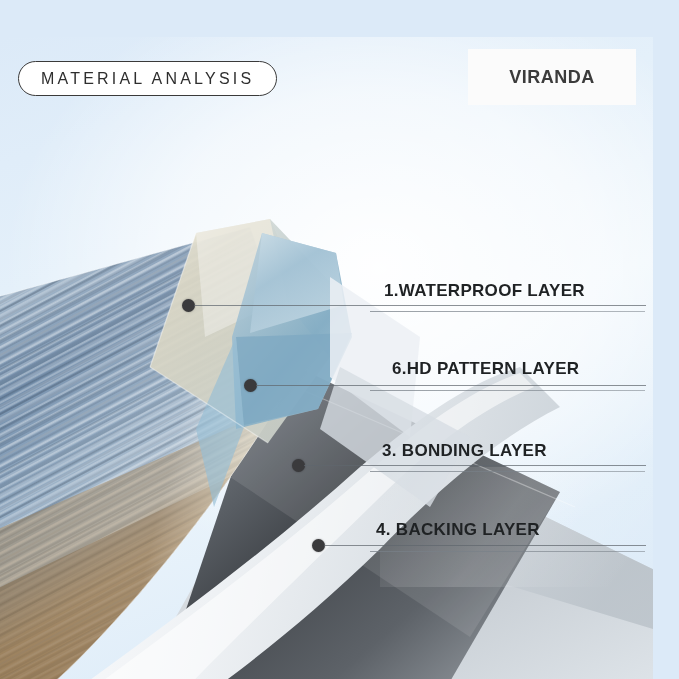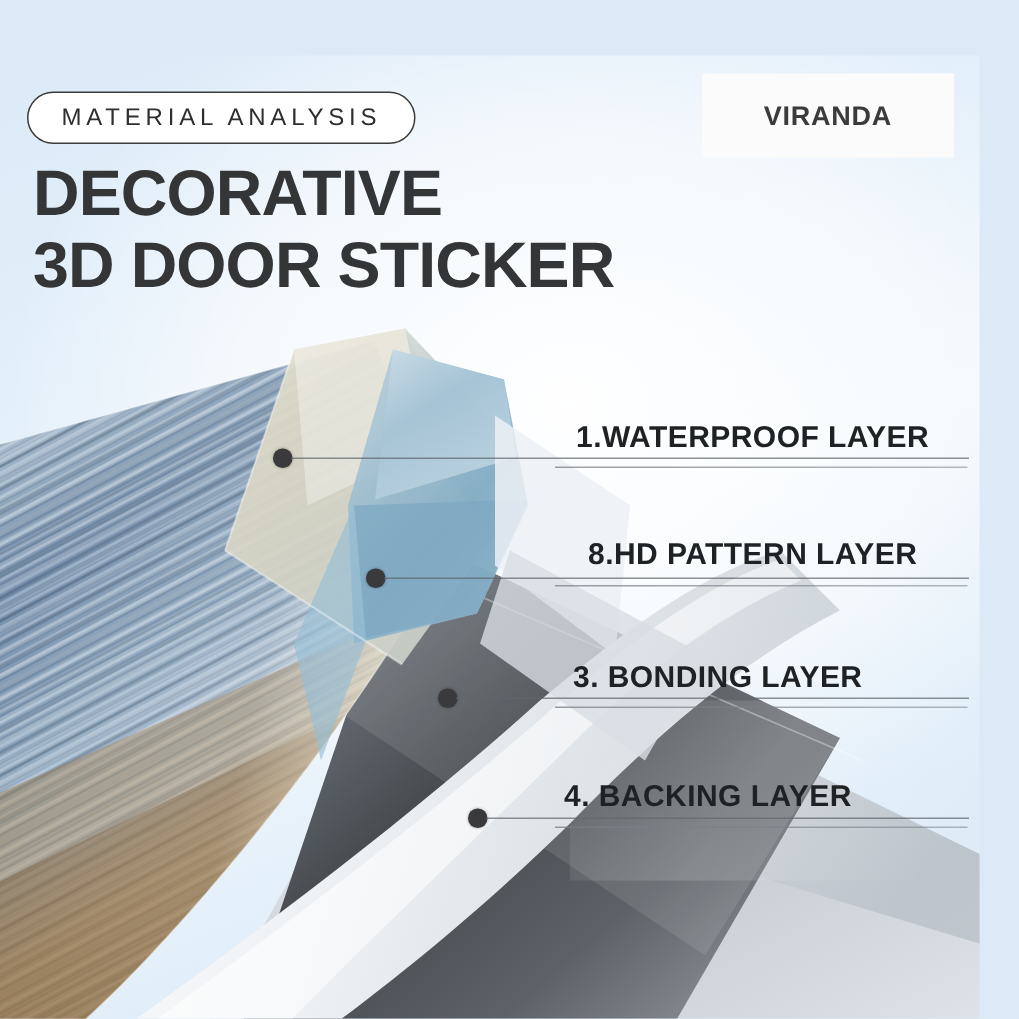--- a/index.html
+++ b/index.html
@@ -51,21 +51,21 @@
     font-size:18px; font-weight:bold; letter-spacing:0.5px; color:#3b3b3b;
   }
 
   
   #art { position:absolute; left:0; top:0; width:679px; height:679px; }
 
   
   .callout { position:absolute; }
   .callout .lbl {
     position:absolute;
-    font-size:20px; font-weight:bold; color:#1f2224;
+    font-size:17px; font-weight:bold; color:#1f2224;
     letter-spacing:0.3px; white-space:nowrap;
     text-align:center;
   }
   .callout .rule {
     position:absolute; height:1px;
     background:linear-gradient(90deg, rgba(120,128,136,0.75), rgba(120,128,136,0.55));
   }
   .callout .lead {
     position:absolute; height:1px;
     background:rgba(95,102,110,0.72);
@@ -231,40 +231,36 @@
     <path d="M 330 240 L 420 300 L 410 400 L 330 340 Z" fill="rgba(236,240,244,0.85)"></path>
     <path d="M 340 330 L 470 400 L 430 470 L 320 392 Z" fill="rgba(215,221,228,0.80)"></path>
 
     <path d="M 150 330 L 268 406" fill="none" stroke="rgba(255,255,255,0.40)" stroke-width="1.4"></path>
     <path d="M 196 196 L 150 330" fill="none" stroke="rgba(255,255,255,0.45)" stroke-width="1.2"></path>
     <rect x="380" y="430" width="299" height="120" fill="url(#gSheen)" opacity="0.28"></rect>
   </svg>
 
   <div class="badge">MATERIAL ANALYSIS</div>
 
-  <div class="headline">
-    <span class="l1">DECORATIVE</span>
-    <span class="l2">3D DOOR STICKER</span>
-  </div>
 
   <div class="logo-box">
     <span class="logo-text">VIRANDA</span>
   </div>
 
   <div class="callout c1">
     <span class="dot"></span>
     <span class="lead"></span>
     <span class="lbl">1.WATERPROOF LAYER</span>
     <span class="rule"></span>
   </div>
 
   <div class="callout c2">
     <span class="dot"></span>
     <span class="lead"></span>
-    <span class="lbl">8.HD PATTERN LAYER</span>
+    <span class="lbl">6.HD PATTERN LAYER</span>
     <span class="rule"></span>
   </div>
 
   <div class="callout c3">
     <span class="dot"></span>
     <span class="lead"></span>
     <span class="lbl">3. BONDING LAYER</span>
     <span class="rule"></span>
   </div>
 

